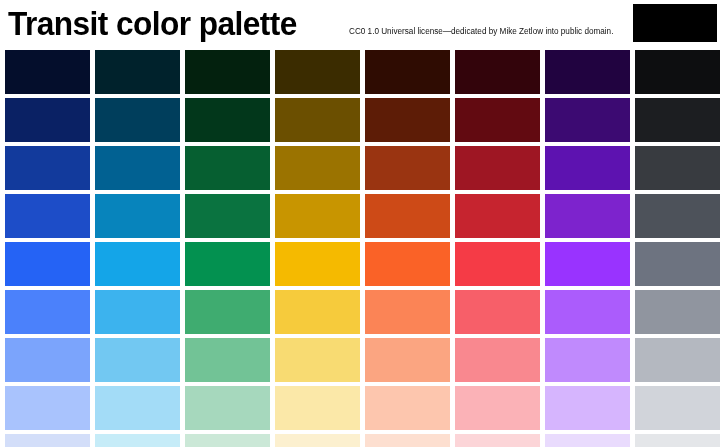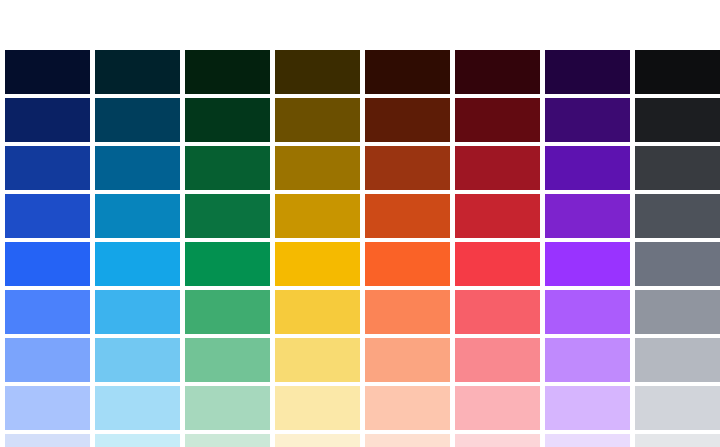--- a/index.html
+++ b/index.html
@@ -83,20 +83,25 @@
     height: 44px;
     border: 0;
     display: block;
   }
 </style>
 </head>
 <body>
 
 <div id="page">
 
+  <div id="header">
+    <div id="page-title">Transit color palette</div>
+    <div id="license-note">CC0 1.0 Universal license—dedicated by Mike Zetlow into public domain.</div>
+    <div id="header-black-swatch" style="background: rgb(0, 0, 0);"></div>
+  </div>
 
   <div id="palette-grid">
       <div class="swatch" title="#040e2c" style="background: rgb(4, 14, 44);"></div>
       <div class="swatch" title="#00222c" style="background: rgb(0, 34, 44);"></div>
       <div class="swatch" title="#03210e" style="background: rgb(3, 33, 14);"></div>
       <div class="swatch" title="#3b2c00" style="background: rgb(59, 44, 0);"></div>
       <div class="swatch" title="#2f0c02" style="background: rgb(47, 12, 2);"></div>
       <div class="swatch" title="#33040b" style="background: rgb(51, 4, 11);"></div>
       <div class="swatch" title="#210340" style="background: rgb(33, 3, 64);"></div>
       <div class="swatch" title="#0d0e10" style="background: rgb(13, 14, 16);"></div>

